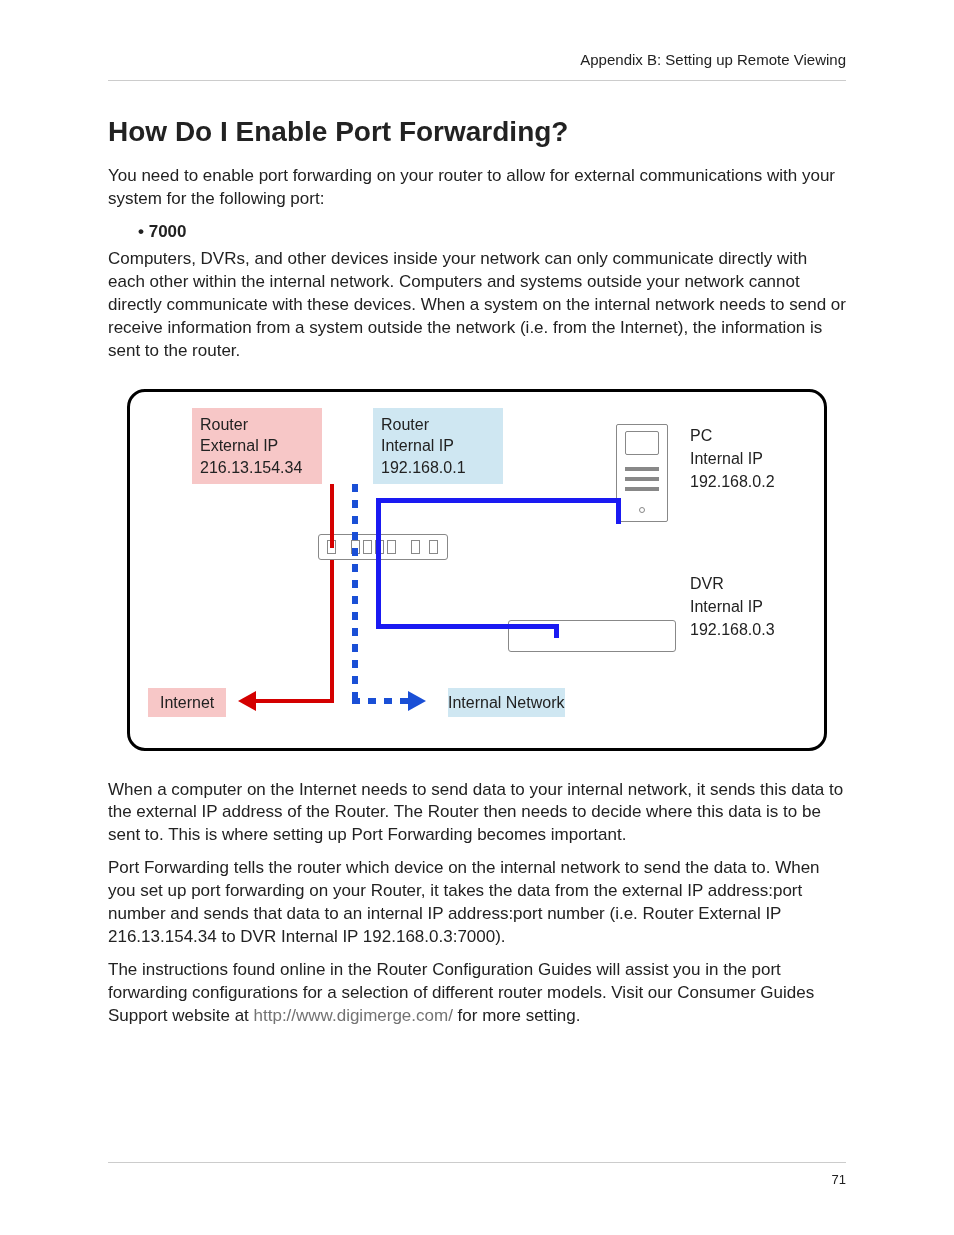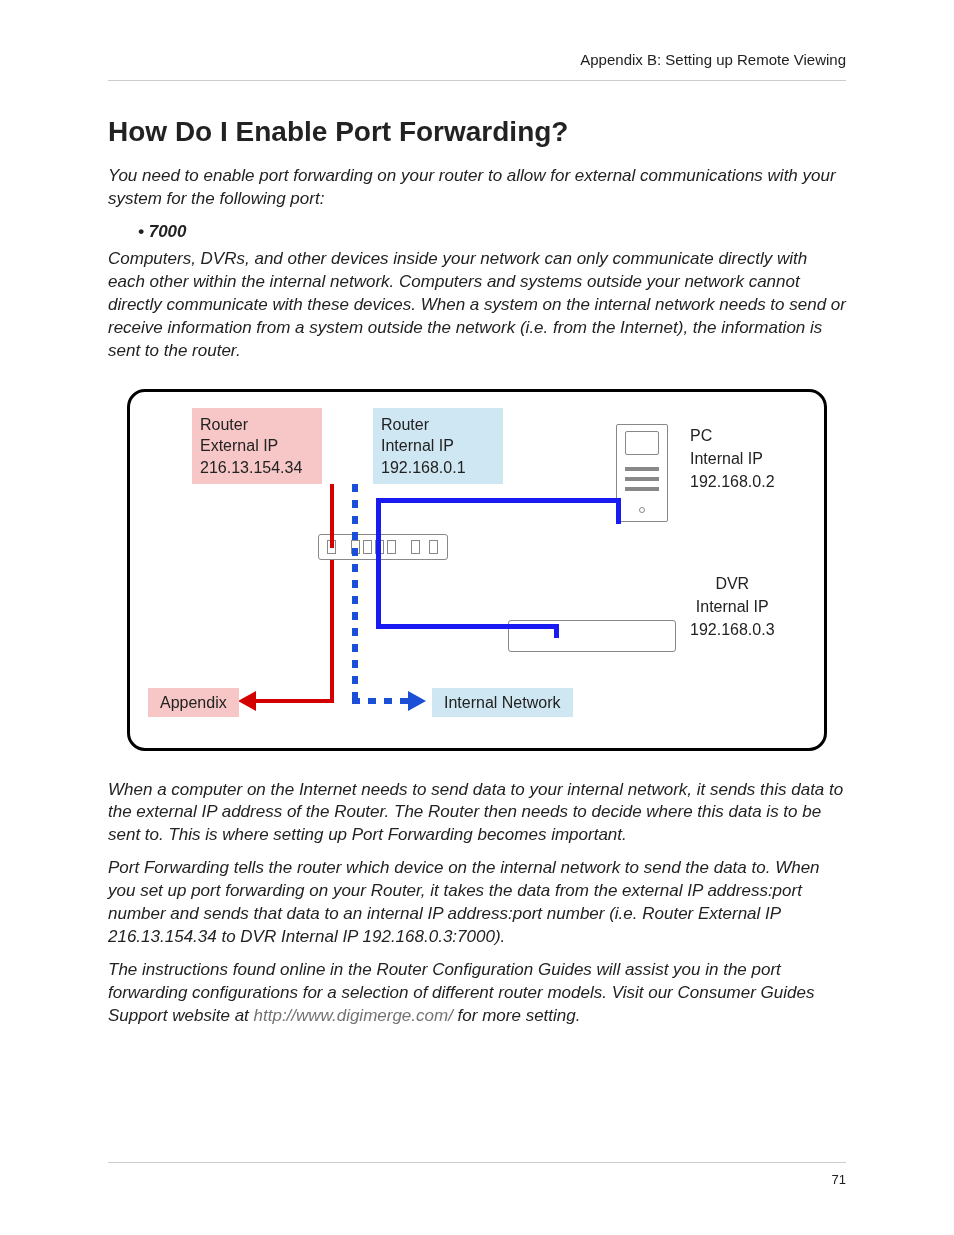--- a/index.html
+++ b/index.html
@@ -21,21 +21,21 @@
     font-size: 15px;
     padding-bottom: 10px;
     border-bottom: 1px solid #ccc;
     margin-bottom: 32px;
   }
   h1 {
     font-size: 28px;
     font-weight: 700;
     margin-bottom: 14px;
   }
-  p { margin-bottom: 10px; font-style: italic; }
+  p { margin-bottom: 10px; }
   .bullet {
     margin-left: 30px;
     font-weight: 700;
     margin-bottom: 4px;
   }
   a { color: #737373; text-decoration: none; }
   .after-fig { margin-top: 28px; }
 
   
   .diagram {
@@ -142,21 +142,21 @@
       <div>Internal IP</div>
       <div>192.168.0.1</div>
     </div>
 
     <div class="dlabel" style="top:32px; left:560px;">
       <div>PC</div>
       <div>Internal IP</div>
       <div>192.168.0.2</div>
     </div>
 
-    <div class="dlabel" style="top:180px; left:560px;text-align:center;">
+    <div class="dlabel" style="top:180px; left:560px;">
       <div>DVR</div>
       <div>Internal IP</div>
       <div>192.168.0.3</div>
     </div>
 
     <div class="pc" style="top:32px; left:486px;">
       <div class="pc-dot"></div>
     </div>
 
     <div class="router" style="top:142px; left:188px;">
@@ -181,24 +181,24 @@
     <div class="dash-v" style="top:92px; left:222px; height:220px;"></div>
     <div class="dash-h" style="top:306px; left:222px; width:60px;"></div>
     <div class="arrow-right-blue" style="top:299px; left:278px;"></div>
 
     <div class="red-vline" style="top:92px; left:200px; height:64px;"></div>
     <div class="red-vline" style="top:168px; left:200px; height:142px;"></div>
     <div class="red-line" style="top:307px; left:124px; width:80px;"></div>
     <div class="arrow-left-red" style="top:299px; left:108px;"></div>
 
     <div class="box-red" style="top:296px; left:18px; padding:4px 12px;">
-      <span>Appendix</span>
-    </div>
-
-    <div class="box-blue" style="top:296px; left:302px; padding:4px 12px;">
+      <span>Internet</span>
+    </div>
+
+    <div class="box-blue" style="top:296px; left:318px; padding:4px 0;">
       <span>Internal Network</span>
     </div>
   </div>
 
   <p class="after-fig">When a computer on the Internet needs to send data to your internal network, it sends this data to the external IP address of the Router. The Router then needs to decide where this data is to be sent to. This is where setting up Port Forwarding becomes important.</p>
   <p>Port Forwarding tells the router which device on the internal network to send the data to. When you set up port forwarding on your Router, it takes the data from the external IP address:port number and sends that data to an internal IP address:port number (i.e. Router External IP 216.13.154.34 to DVR Internal IP 192.168.0.3:7000).</p>
   <p>
     <span>The instructions found online in the Router Configuration Guides will assist you in the port forwarding configurations for a selection of different router models. Visit our Consumer Guides Support website at </span><a href="#">http://www.digimerge.com/</a><span> for more setting.</span>
   </p>
 </div>

